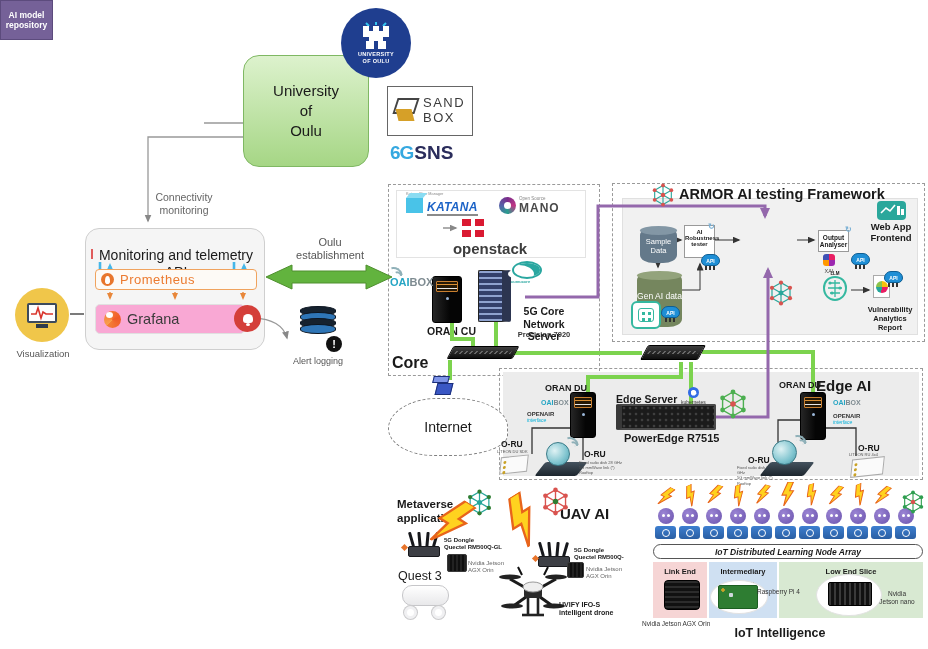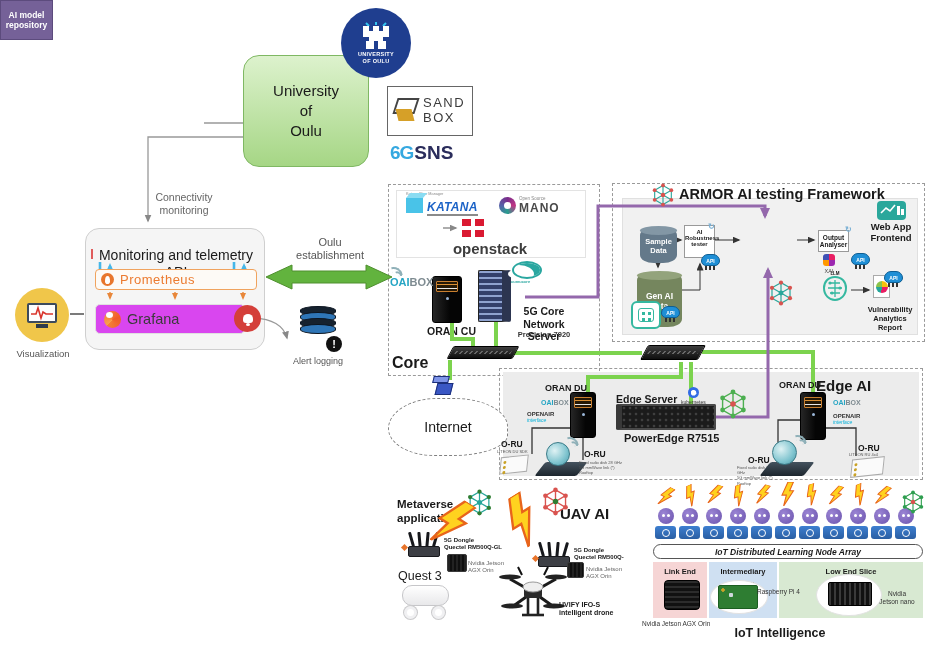--- a/index.html
+++ b/index.html
@@ -24,21 +24,21 @@
   .sandbox .t{font-size:13px;letter-spacing:1.5px;color:#3b3b3b;line-height:1.15}
   .sns{left:390px;top:140px;width:84px;height:26px;z-index:6;font-size:19px;font-weight:bold;display:flex;align-items:center}
   .sns .g6{color:#35a8e0;letter-spacing:-1px;margin-right:1px}
   .sns .s{color:#2b2d5c;letter-spacing:0}
   
   .monbox{left:85px;top:228px;width:180px;height:122px;background:#f5f5f5;border:1.5px solid #cfcfcf;border-radius:14px;z-index:2}
   .prombar{left:95px;top:269px;width:162px;height:21px;border:1px solid #f0a35e;border-radius:4px;background:#fdfaf6;z-index:6;display:flex;align-items:center}
   .promflame{width:13px;height:13px;border-radius:50%;background:#e8762d;margin:0 6px 0 5px;position:relative}
   .promflame::after{content:"";position:absolute;left:4px;top:2.5px;width:5px;height:8px;background:#fff;border-radius:50% 50% 50% 50%/65% 65% 35% 35%}
   .promtxt{color:#ec7b30;font-size:13px;letter-spacing:.5px}
-  .grafbar{left:95px;top:304px;width:150px;height:30px;background:#d946ef;border:1px solid #e0e0e0;border-radius:5px;z-index:6;display:flex;align-items:center}
+  .grafbar{left:95px;top:304px;width:150px;height:30px;background:#f9a8d4;border:1px solid #e0e0e0;border-radius:5px;z-index:6;display:flex;align-items:center}
   .graflogo{width:17px;height:17px;border-radius:50%;background:conic-gradient(from 220deg,#f9a14d,#f05a28 60%,#f48037);margin:0 6px 0 8px;position:relative}
   .graflogo::after{content:"";position:absolute;left:2px;top:1px;width:7px;height:6px;background:#fff;border-radius:50%}
   .graftxt{color:#3b3b3b;font-size:14.5px}
   .alerticon{left:234px;top:305px;width:27px;height:27px;border-radius:50%;background:#d43f3a;z-index:7;display:flex;align-items:center;justify-content:center}
   .bell{width:10px;height:9px;background:#fff;border-radius:50% 50% 3px 3px;position:relative}
   .bell::after{content:"";position:absolute;left:3px;bottom:-3px;width:4px;height:3px;background:#fff;border-radius:50%}
   .redtick{left:91px;top:249px;width:2px;height:10px;background:#e05c5c;z-index:6}
   
   .visicon{left:15px;top:288px;width:54px;height:54px;border-radius:50%;background:#f0c64a;z-index:6;display:flex;align-items:center;justify-content:center;flex-direction:column}
   .vismon{width:30px;height:20px;background:#3c4a5c;border-radius:2px;padding:2px;position:relative}
@@ -71,21 +71,21 @@
   .sw{position:absolute;background:linear-gradient(180deg,#3f3f3f,#0e0e0e);border-radius:2px;transform:skewX(-28deg);z-index:7;border:1px solid #000}
   .sw::after{content:"";position:absolute;left:6%;top:35%;width:88%;height:30%;background:repeating-linear-gradient(90deg,#666 0 2px,transparent 2px 5px)}
   
   .cloud{left:388px;top:398px;width:120px;height:58px;border:1.5px dashed #808080;border-radius:48% 52% 55% 45%/62% 58% 42% 55%;z-index:5;background:#fff;display:flex;align-items:center;justify-content:center;font-size:14px}
   .router{left:433px;top:378px;width:22px;height:19px;z-index:6}
   .router .r1{width:16px;height:12px;background:#3a57c4;border:1px solid #1c2f7a;transform:skewX(-14deg);margin-left:3px}
   .router .r2{width:16px;height:7px;background:#7f95e8;border:1px solid #1c2f7a;transform:skewX(-14deg);margin-top:-2px}
   
   .armorouter{left:612px;top:183px;width:313px;height:159px}
   .armorinner{left:622px;top:198px;width:296px;height:137px;background:#f1f1f1;border:1px solid #e0e0e0}
-  .cyl{position:absolute;z-index:6;color:#fff;font-weight:bold;text-align:center}
+  .cyl{position:absolute;z-index:6;color:#fff;font-weight:normal;text-align:center}
   .cyl .bodyc{position:absolute;left:0;right:0;top:4px;bottom:0;border-radius:6px 6px 14px 14px/5px 5px 8px 8px}
   .cyl .topc{position:absolute;left:0;right:0;top:0;height:9px;border-radius:50%}
   .whitebox{position:absolute;background:#fff;border:1px solid #999;z-index:6;text-align:center;font-weight:bold}
   .refresh{position:absolute;color:#7ab0d4;font-size:8px;z-index:7;font-weight:bold}
   .repo{left:743px;top:222px;width:53px;height:40px;background:#756198;border:1px solid #5c4b7d;z-index:7;color:#fff;font-weight:bold;font-size:8.5px;display:flex;align-items:center;justify-content:center;text-align:center;padding:2px}
   .bot{position:absolute;width:19px;height:17px;z-index:8}
   .bot .bodyb{position:absolute;left:0;right:0;top:1px;bottom:4px;background:#1f8fd6;border-radius:7px 7px 5px 5px;border:1px solid #0f5e92}
   .bot .bodyb span{display:block;color:#fff;font-size:5px;font-weight:bold;text-align:center;margin-top:3px}
   .bot::after{content:"";position:absolute;left:4px;bottom:0;width:2px;height:4px;background:#333;box-shadow:4px 0 #333,8px 0 #333}
   .webappicon{left:877px;top:201px;width:29px;height:19px;background:#2aa79b;border-radius:4px;z-index:6}

